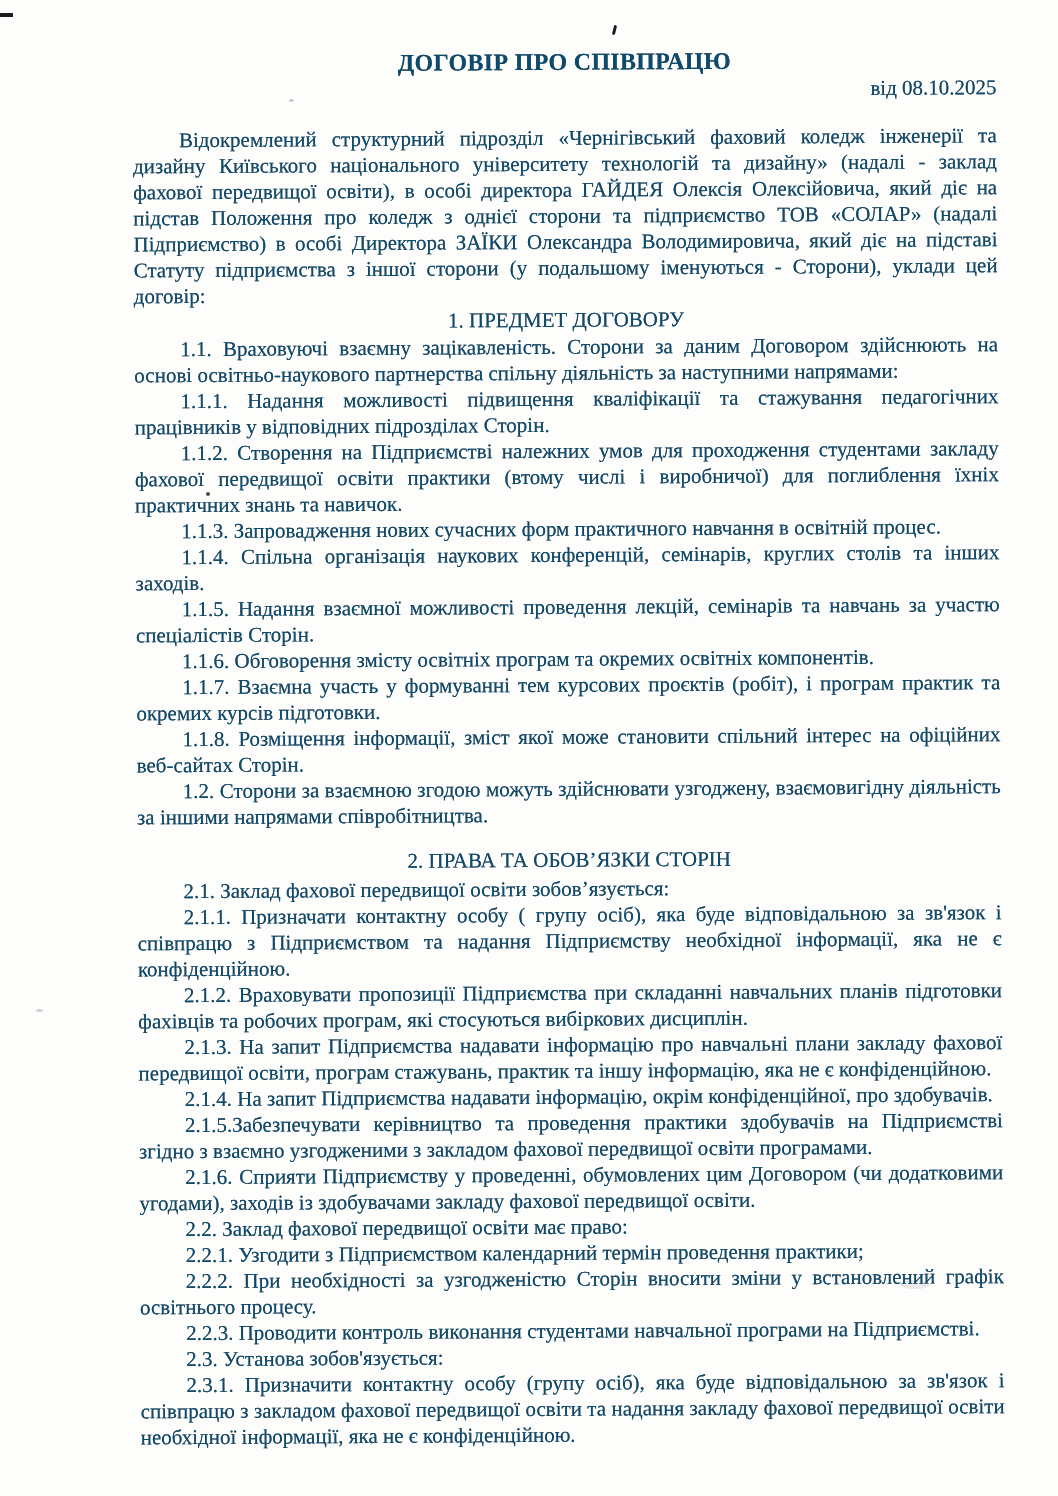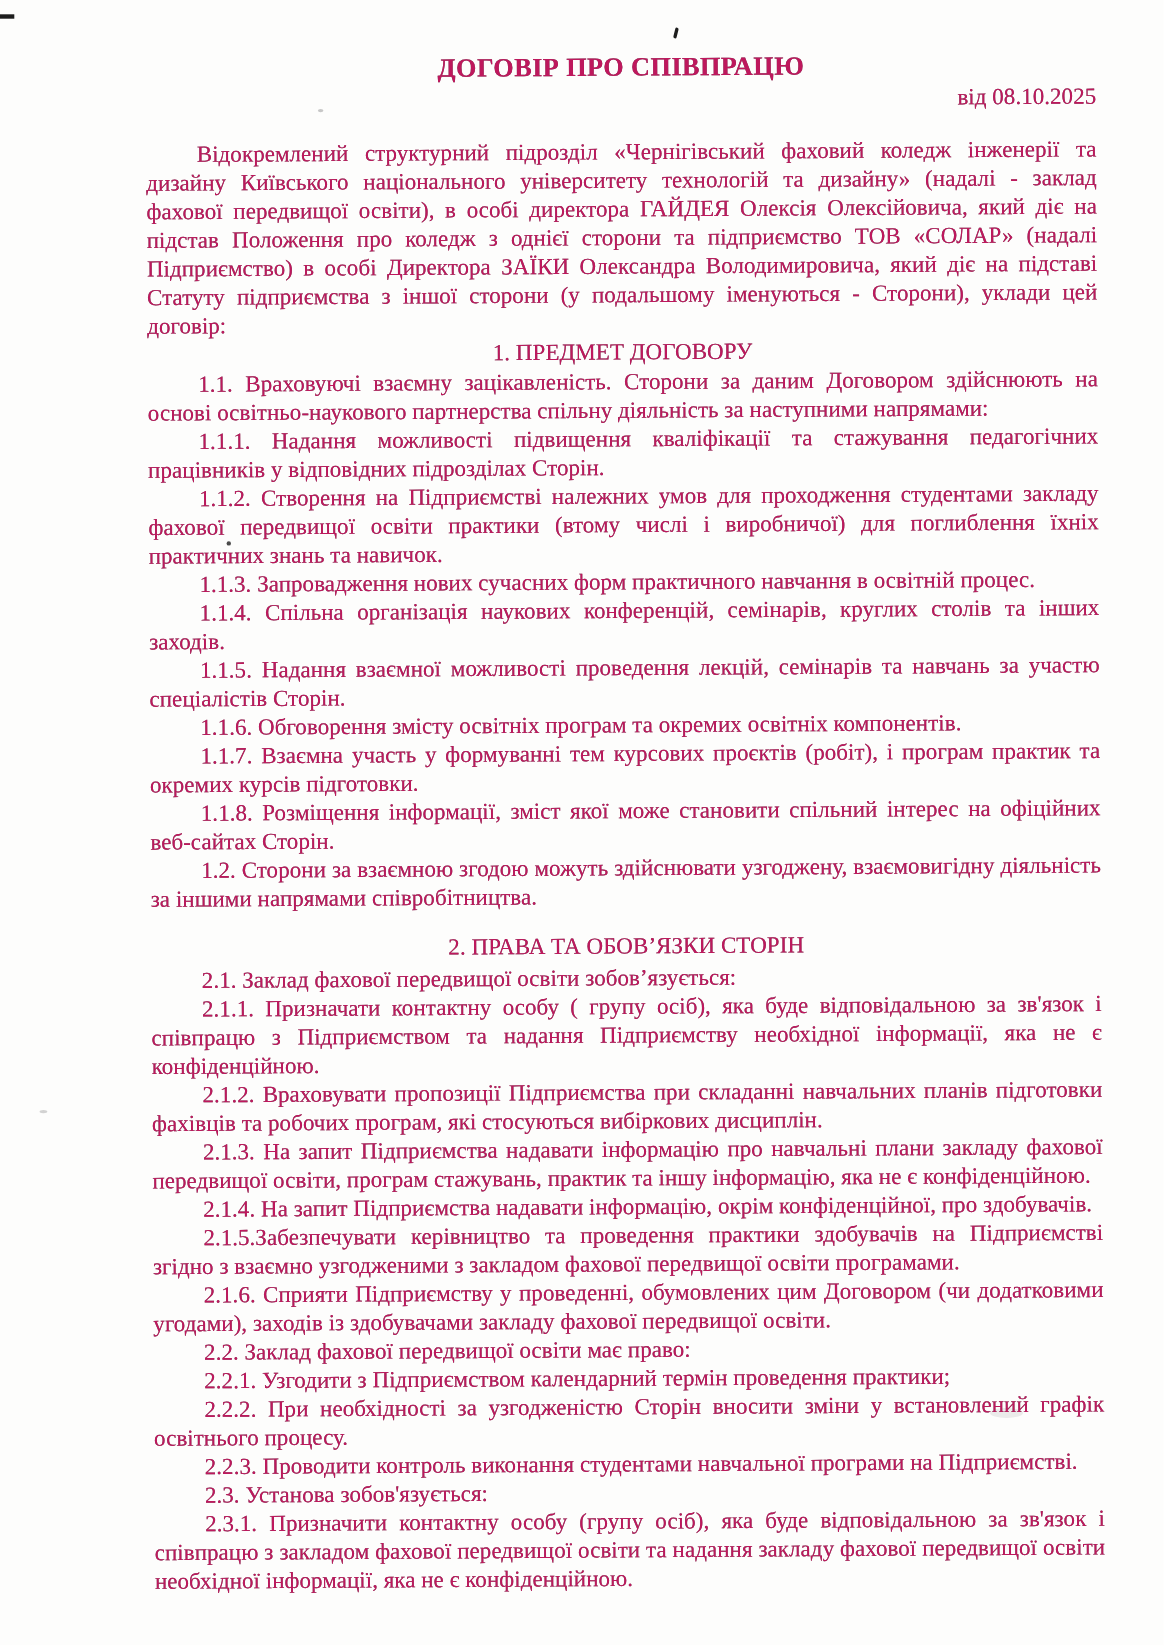--- a/index.html
+++ b/index.html
@@ -7,21 +7,21 @@
     padding: 0;
     background: #ffffff;
   }
   .page {
     position: relative;
     width: 1058px;
     height: 1496px;
     background: #fdfdfc;
     overflow: hidden;
     font-family: "Liberation Serif", "DejaVu Serif", serif;
-    color: #be185d;
+    color: #0c4a6e;
   }
   .content {
     position: relative;
     padding: 48px 62px 0 132px;
     transform: rotate(-0.35deg);
     transform-origin: 50% 0;
     text-shadow: 0 0 0.5px rgba(25,25,25,0.65);
   }
   .title {
     font-size: 24px;

